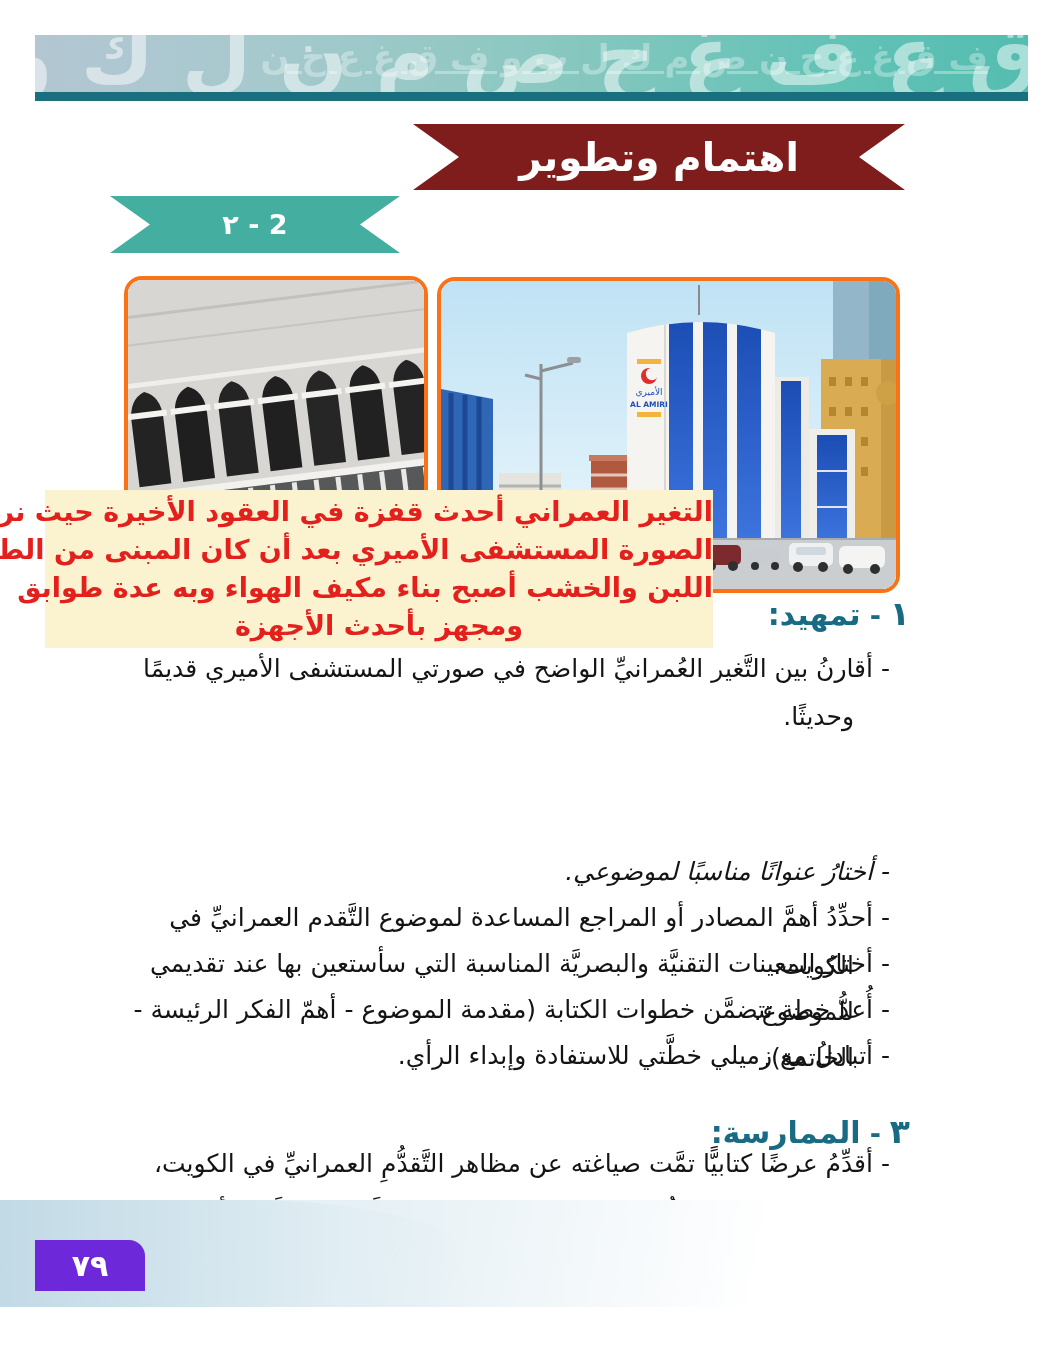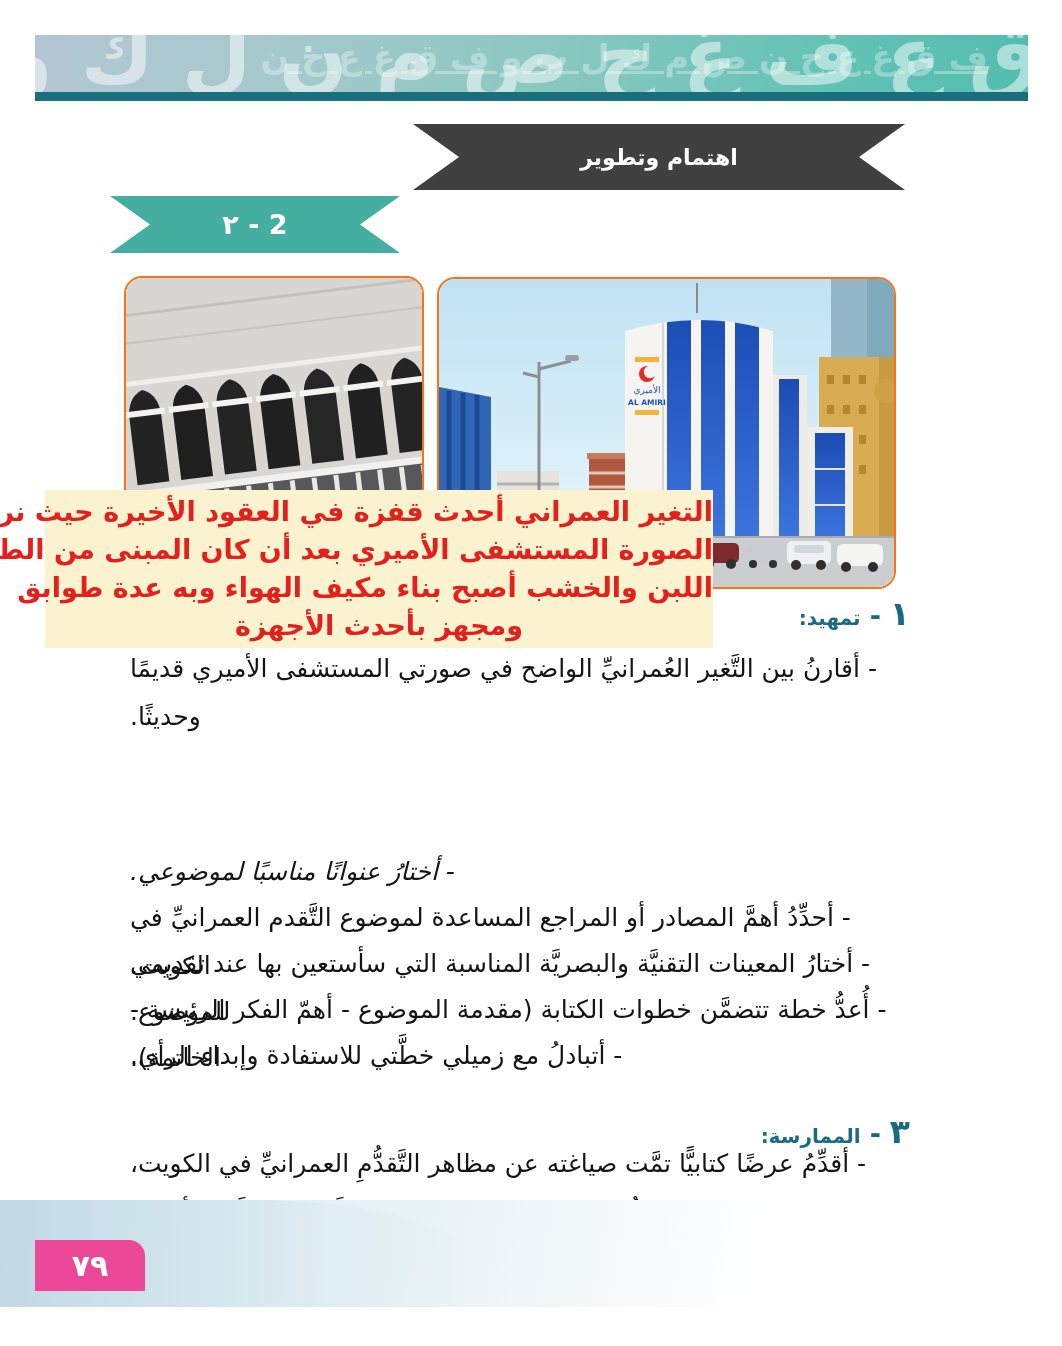--- a/index.html
+++ b/index.html
@@ -10,55 +10,55 @@
   .top-band{position:absolute;left:35px;top:35px;width:993px;height:66px;overflow:hidden;
     background:linear-gradient(90deg,#b3c6d2 0%,#a7c9ce 22%,#8cc8c1 50%,#63c2b6 80%,#54bdb0 100%);}
   .top-band::after{content:"";position:absolute;left:0;bottom:0;width:100%;height:9px;background:#1a6f7f;}
   .pat{position:absolute;white-space:nowrap;font-weight:bold;direction:rtl;}
   .pat1{font-size:80px;top:-26px;right:-12px;letter-spacing:8px;color:rgba(255,255,255,0.50);}
   .pat2{font-size:34px;top:2px;right:40px;letter-spacing:26px;color:rgba(255,255,255,0.33);text-decoration:underline;}
 
   
   .ribbon{position:absolute;color:#fff;font-weight:bold;display:flex;align-items:center;
           justify-content:center;direction:rtl;}
-  .ribbon-main{left:413px;top:124px;width:492px;height:66px;background:#404040;font-size:22px;
+  .ribbon-main{left:413px;top:124px;width:492px;height:66px;background:#7f1d1d;font-size:39px;
     clip-path:polygon(0 0,100% 0,calc(100% - 46px) 50%,100% 100%,0 100%,46px 50%);}
   .ribbon-sub{left:110px;top:196px;width:290px;height:57px;background:#44afa0;font-size:27px;
     clip-path:polygon(0 0,100% 0,calc(100% - 40px) 50%,100% 100%,0 100%,40px 50%);}
 
   
-  .photo{position:absolute;border:2px solid #f97316;border-radius:18px;overflow:hidden;
+  .photo{position:absolute;border:4px solid #f97316;border-radius:18px;overflow:hidden;
          background:#fff;z-index:2;}
   .photo-old{left:124px;top:276px;width:296px;height:316px;}
   .photo-new{left:437px;top:277px;width:455px;height:308px;}
   .photo svg{display:block;width:100%;height:100%;}
 
   
   .callout{position:absolute;left:45px;top:490px;width:668px;height:158px;background:#fbf2d0;
            z-index:5;direction:rtl;text-align:center;padding-top:3px;box-sizing:border-box;}
   .callout div{font-size:27px;font-weight:bold;color:#e3201b;line-height:38px;white-space:nowrap;}
 
   
   .section-heading{position:absolute;right:152px;direction:rtl;white-space:nowrap;
                    color:#196b83;font-weight:bold;line-height:40px;}
   .section-heading .num{font-size:33px;}
   .section-heading .sep{font-size:27px;margin:0 9px;}
-  .section-heading .ttl{font-size:20px;}
-  .bullet{position:absolute;right:172px;width:724px;direction:rtl;text-align:left;
+  .section-heading .ttl{font-size:30px;}
+  .bullet{position:absolute;right:172px;width:724px;direction:rtl;text-align:right;
           font-size:25px;line-height:48px;color:#141414;
           padding-right:36px;text-indent:-36px;}
   .bullet.wide-indent{padding-right:110px;text-indent:-110px;width:650px;}
 
   
   .footer-band{position:absolute;left:0;top:1200px;width:1062px;height:107px;
     background:linear-gradient(100deg,#dcebf1 0%,#e9f2f6 40%,#ffffff 72%);}
   .footer-band-left{position:absolute;left:0;top:1200px;width:470px;height:107px;
     background:linear-gradient(90deg,#c2dae6 0%,rgba(220,235,241,0.6) 70%,rgba(255,255,255,0) 100%);
     border-top-right-radius:220px 60px;}
-  .page-num{position:absolute;left:35px;top:1240px;width:110px;height:51px;background:#ec4899;
+  .page-num{position:absolute;left:35px;top:1240px;width:110px;height:51px;background:#6d28d9;
     border-radius:0 16px 0 0;color:#fff;font-size:30px;font-weight:bold;
     display:flex;align-items:center;justify-content:center;z-index:6;}
 </style>
 </head>
 <body>
 
 <div class="page">
 
   <div class="top-band">
     <div class="pat pat1">ق ع ف غ ح ص م ن ل ك و ب ق ع ف غ ح ص م ن ل ك</div>

